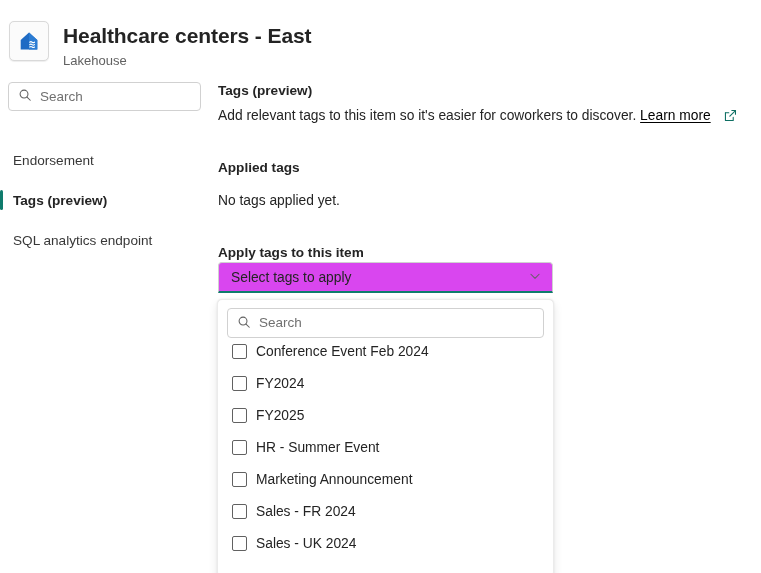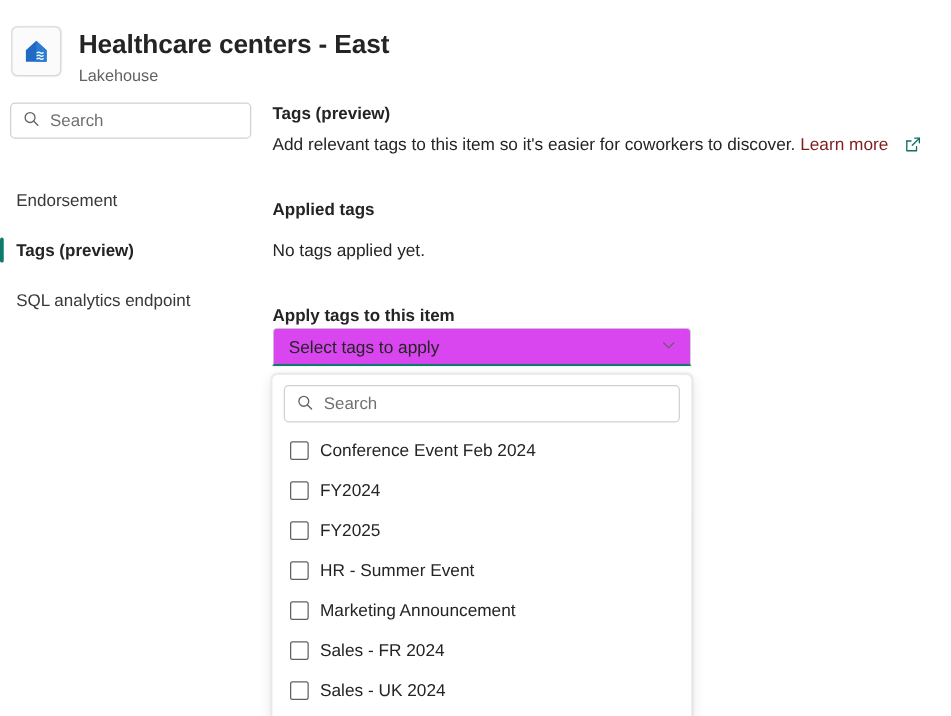--- a/index.html
+++ b/index.html
@@ -146,21 +146,22 @@
     color: #242424;
   }
 
   .body-text {
     font-size: 13.8px;
     color: #242424;
     line-height: 20px;
   }
 
   .learn-more {
-    color: #7f1d1d;
+    color: #000000;
+    text-decoration: underline;
     text-underline-offset: 2px;
     cursor: pointer;
     white-space: nowrap;
   }
 
   .ext-icon {
     display: inline-block;
     vertical-align: -3px;
     margin-left: 8px;
     cursor: pointer;
@@ -220,21 +221,21 @@
     gap: 8px;
   }
 
   .option-list {
     padding-top: 2px;
   }
 
   .option {
     height: 32px;
     display: flex;
-    align-items: center;
+    align-items: flex-start;
     padding-left: 14px;
     gap: 9px;
     cursor: pointer;
   }
 
   .checkbox {
     width: 15px;
     height: 15px;
     border: 1px solid #616161;
     border-radius: 2px;

